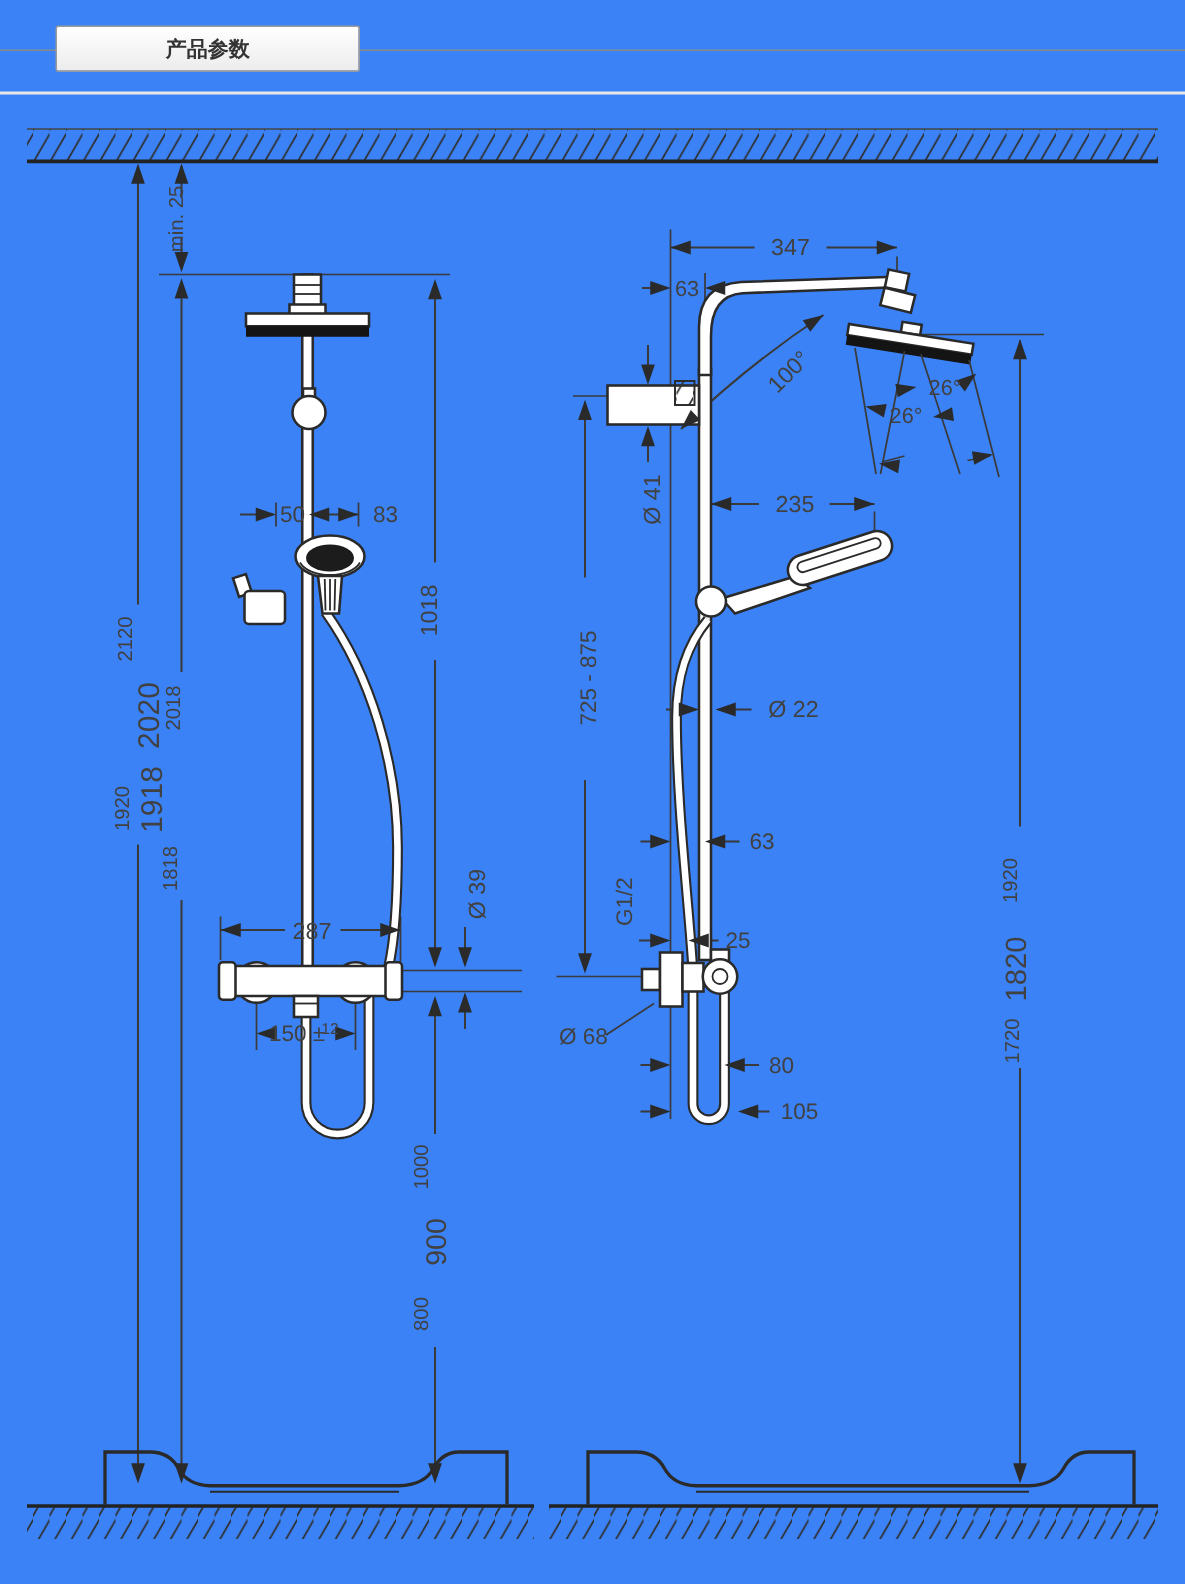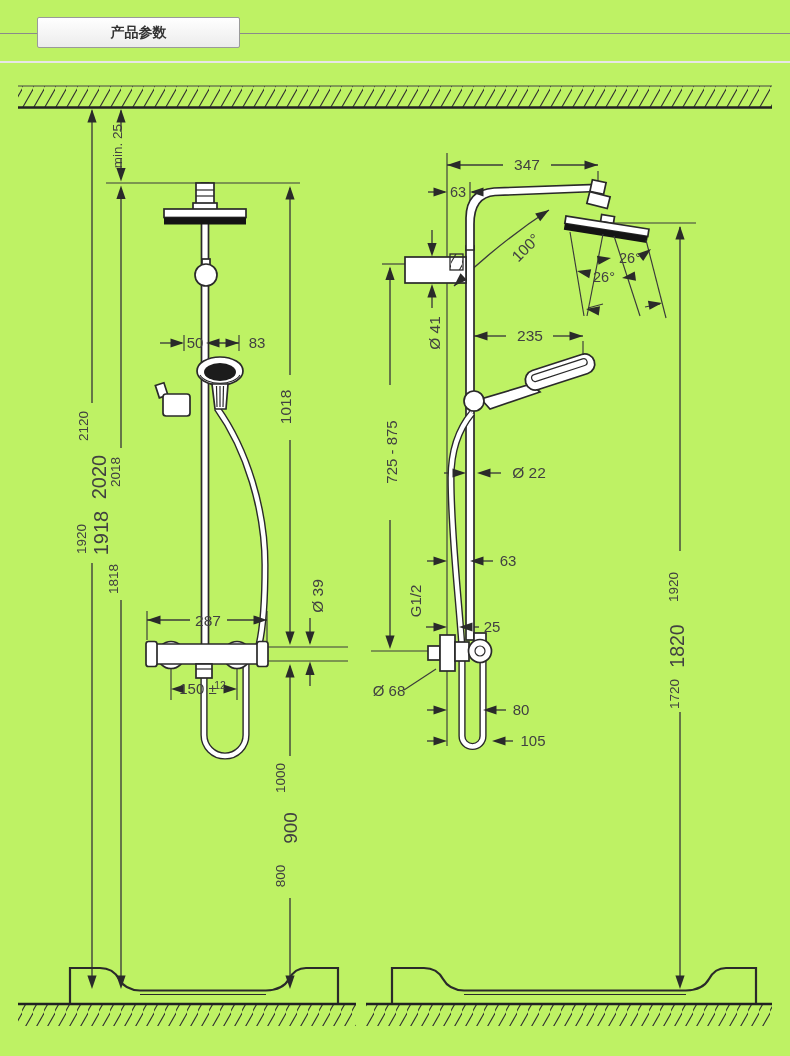--- a/index.html
+++ b/index.html
@@ -1,16 +1,16 @@
 <!DOCTYPE html>
 <html><head>
 <meta charset="utf-8">
 <style>
   html,body{margin:0;padding:0;background:#fff;}
-  .page{position:relative;width:790px;height:1056px;background:#bef264;overflow:hidden;
+  .page{position:relative;width:790px;height:1056px;background:#3b82f6;overflow:hidden;
         font-family:"Liberation Sans",sans-serif;}
   .hline{position:absolute;top:33px;left:0;right:0;border-top:1px solid #8a8a8a;}
   .subrule{position:absolute;top:61px;left:0;right:0;border-top:2px solid #e7e7e7;}
   .tab{position:absolute;left:37px;top:17px;width:201px;height:29px;
        border:1px solid #9a9a9a;border-radius:2px;
        background:linear-gradient(#ffffff,#ececec);
        display:flex;align-items:center;justify-content:center;
        font-size:14px;font-weight:bold;color:#333;}
   svg{position:absolute;top:0;left:0;}
   svg text{fill:#414141;font-family:"Liberation Sans",sans-serif;}

